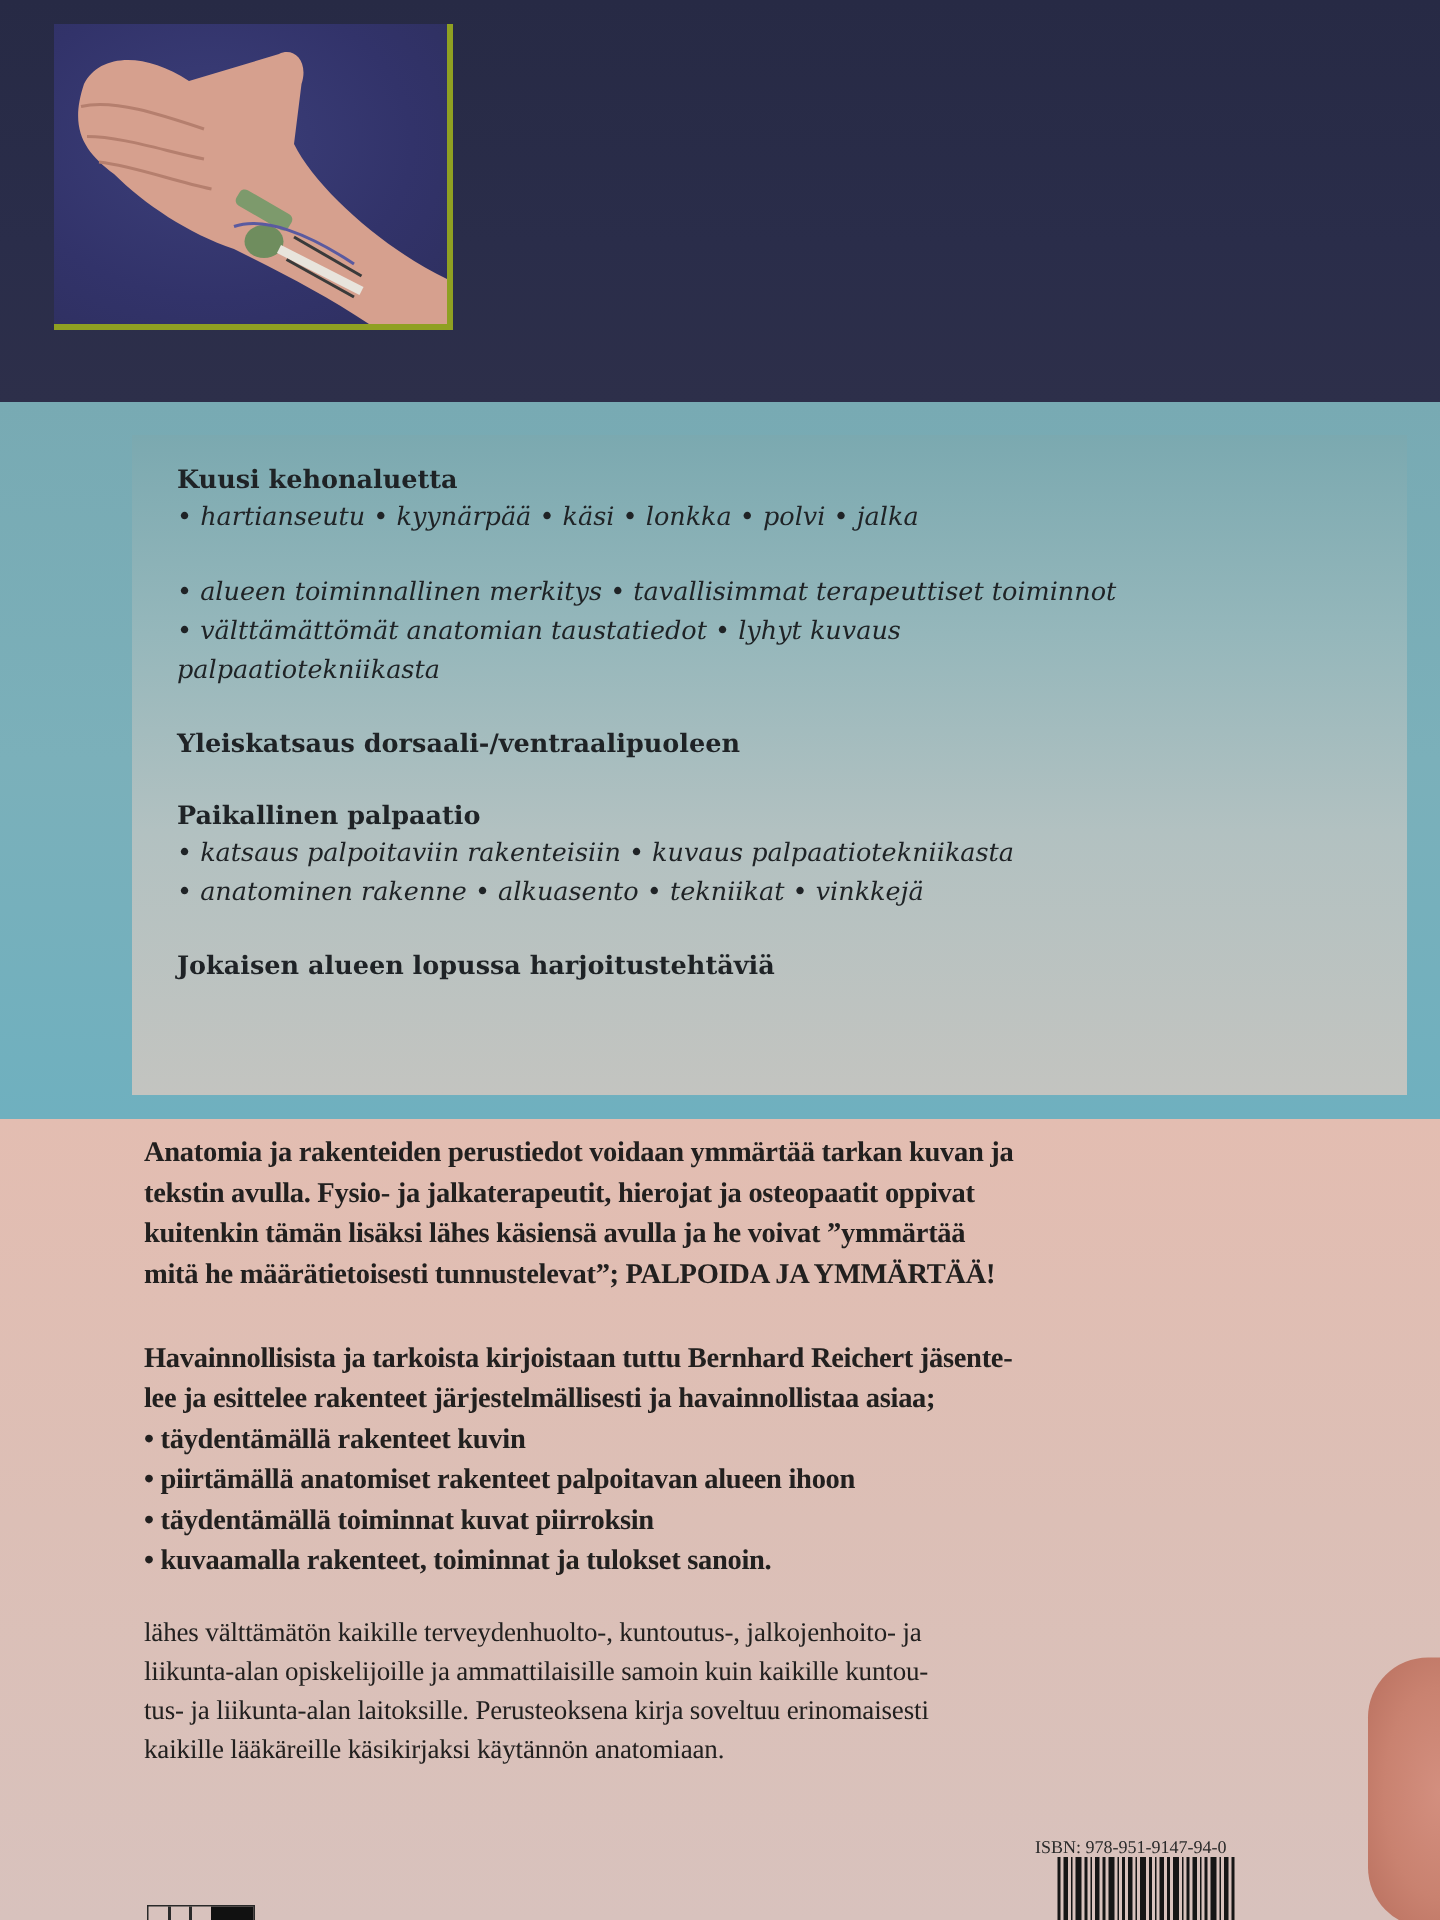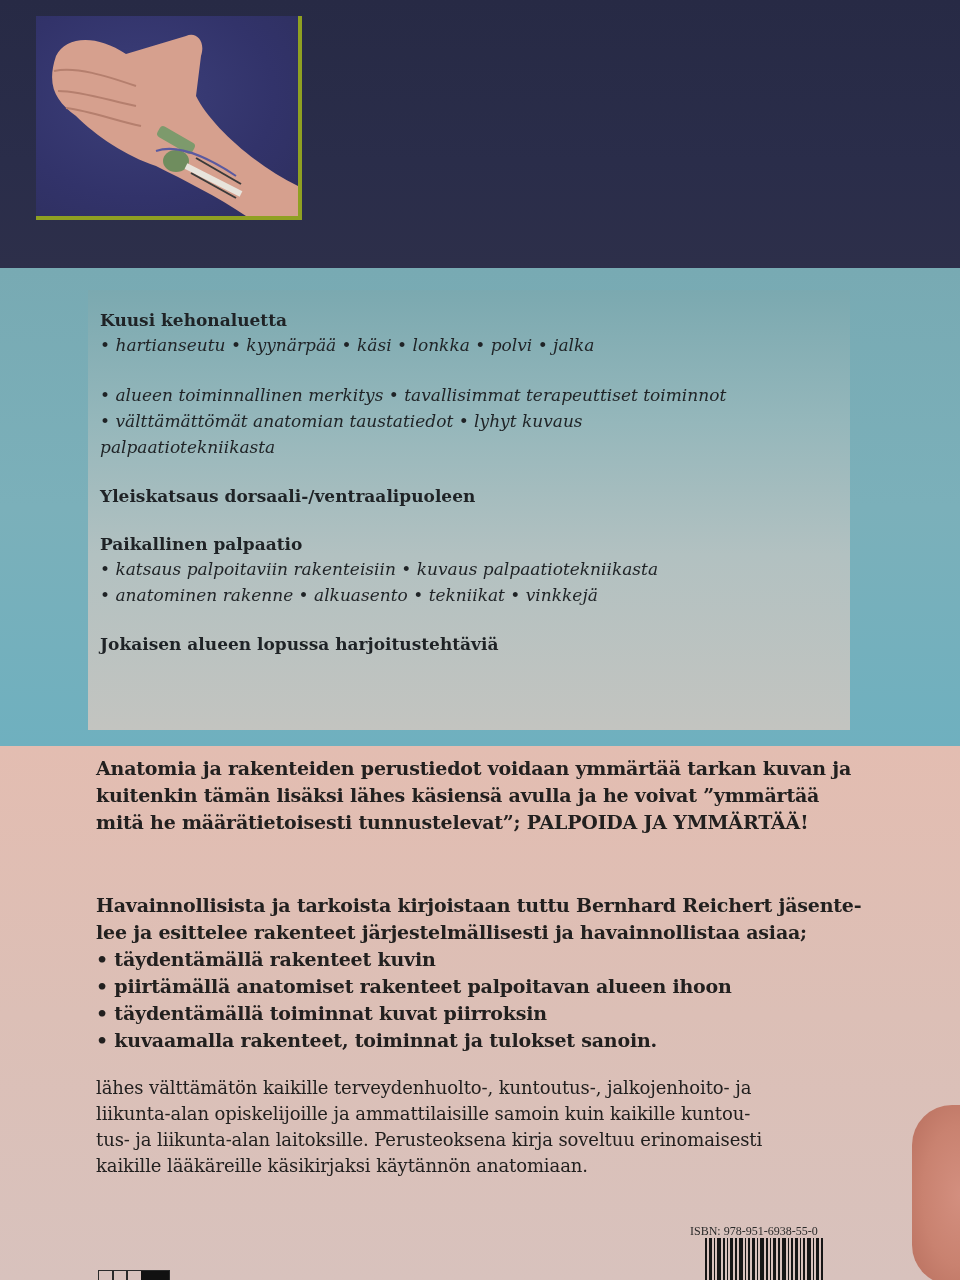--- a/index.html
+++ b/index.html
@@ -17,32 +17,32 @@
       background: radial-gradient(ellipse at 40% 40%, #3c3f7a 0%, #32336a 60%, #2e2f5e 100%);
       border-right: 4px solid #8fa022; border-bottom: 4px solid #8fa022;
       overflow: hidden;
     }
     .photo svg { position: absolute; left: 0; top: 0; }
     .teal-band {
       position: absolute; left: 0; top: 268px; width: 960px; height: 478px;
       background: linear-gradient(180deg, #78aab3 0%, #7bb0ba 50%, #6fb0bf 100%);
     }
     .info-box {
-      position: absolute; left: 88px; top: 290px; width: 762px; height: 440px;
+      position: absolute; left: 88px; top: 290px; width: 850px; height: 440px;
       background: linear-gradient(180deg, #7ba9b0 0%, #95b7bb 30%, #b2c1c1 60%, #c3c4c0 100%);
-      box-sizing: border-box; padding: 18px 0 0 12px; color: #1f2326;
+      box-sizing: border-box; padding: 18px 0 0 30px; color: #1f2326;
     }
     .info-section { margin-bottom: 24px; }
     .info-heading { font-weight: bold; font-size: 17px; line-height: 24px; }
     .info-body { font-size: 17px; line-height: 26px; font-style: italic; }
     .cream-area {
       position: absolute; left: 0; top: 746px; width: 960px; height: 534px;
       background: linear-gradient(180deg, #e3bdb1 0%, #dcbfb6 50%, #d8c2bd 100%);
     }
-    .para { position: absolute; left: 96px; width: 780px; color: #22201f; }
+    .para { position: absolute; left: 96px; width: 780px; color: #22201f; font-family: Liberation Serif, serif; }
     .para-bold { font-weight: bold; font-size: 19px; line-height: 27px; letter-spacing: -0.2px; }
     .para-normal { font-size: 18px; line-height: 26px; letter-spacing: -0.1px; }
     .isbn {
       position: absolute; left: 690px; top: 1224px; font-size: 12px; color: #2a2a2a;
       font-family: "Liberation Serif", serif;
     }
     .barcode {
       position: absolute; left: 705px; top: 1238px; width: 160px; height: 42px;
       display: flex; align-items: stretch;
     }
@@ -100,41 +100,42 @@
   </div>
   <div class="info-section">
     <div class="info-heading">Jokaisen alueen lopussa harjoitustehtäviä</div>
   </div>
 </div>
 
 <div class="cream-area"></div>
 
 <div class="para para-bold" style="top:755px">
   <div>Anatomia ja rakenteiden perustiedot voidaan ymmärtää tarkan kuvan ja</div>
+  <div>tekstin avulla. Fysio- ja jalkaterapeutit, hierojat ja osteopaatit oppivat</div>
   <div>kuitenkin tämän lisäksi lähes käsiensä avulla ja he voivat ”ymmärtää</div>
   <div>mitä he määrätietoisesti tunnustelevat”; PALPOIDA JA YMMÄRTÄÄ!</div>
 </div>
 
 <div class="para para-bold" style="top:892px">
   <div>Havainnollisista ja tarkoista kirjoistaan tuttu Bernhard Reichert jäsente-</div>
   <div>lee ja esittelee rakenteet järjestelmällisesti ja havainnollistaa asiaa;</div>
   <div>• täydentämällä rakenteet kuvin</div>
   <div>• piirtämällä anatomiset rakenteet palpoitavan alueen ihoon</div>
   <div>• täydentämällä toiminnat kuvat piirroksin</div>
   <div>• kuvaamalla rakenteet, toiminnat ja tulokset sanoin.</div>
 </div>
 
 <div class="para para-normal" style="top:1075px">
   <div>lähes välttämätön kaikille terveydenhuolto-, kuntoutus-, jalkojenhoito- ja</div>
   <div>liikunta-alan opiskelijoille ja ammattilaisille samoin kuin kaikille kuntou-</div>
   <div>tus- ja liikunta-alan laitoksille. Perusteoksena kirja soveltuu erinomaisesti</div>
   <div>kaikille lääkäreille käsikirjaksi käytännön anatomiaan.</div>
 </div>
 
-<div class="isbn">ISBN: 978-951-6938-55-0</div>
+<div class="isbn">ISBN: 978-951-9147-94-0</div>
 
 <div class="barcode">
   <span style="width:2px"></span>
     <span style="width:3px"></span>
     <span style="width:1px"></span>
     <span style="width:4px"></span>
   <span style="width:2px"></span>
     <span style="width:1px"></span>
     <span style="width:3px"></span>
     <span style="width:2px"></span>

